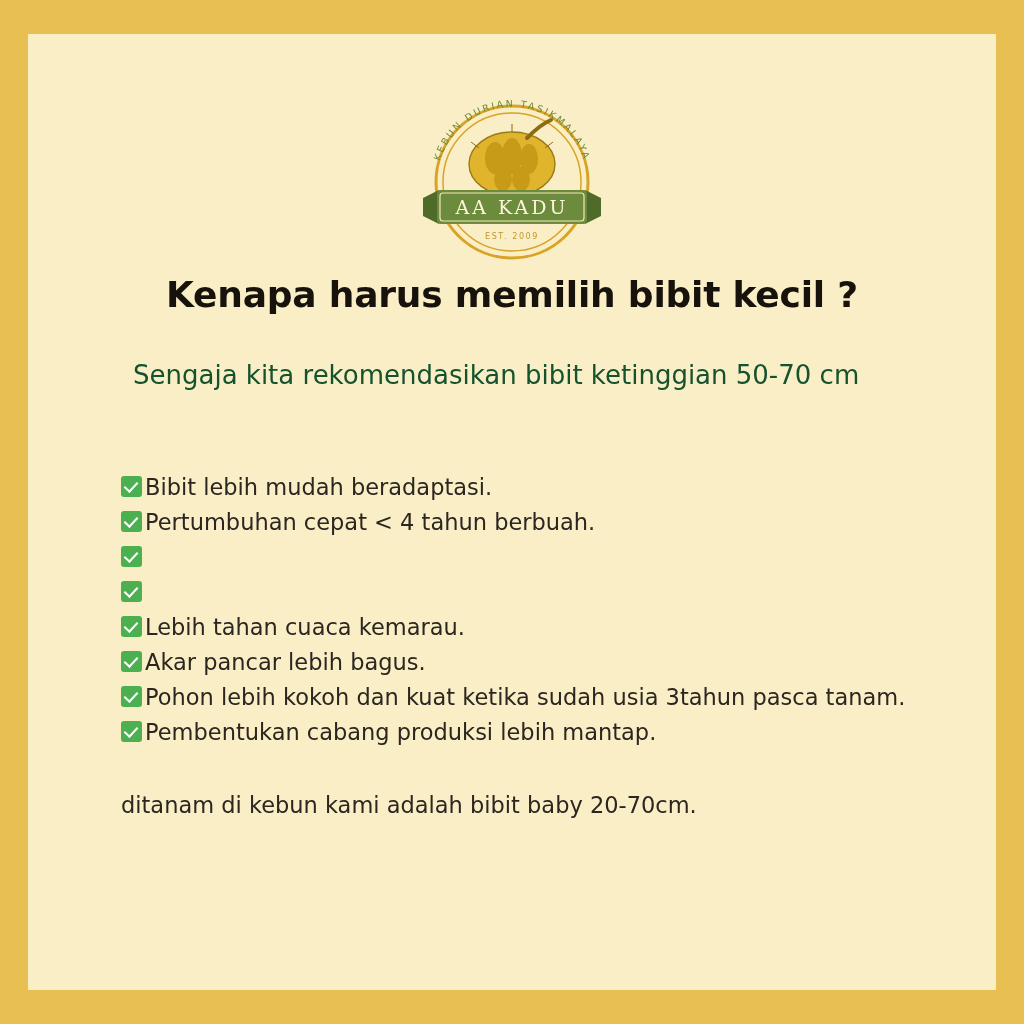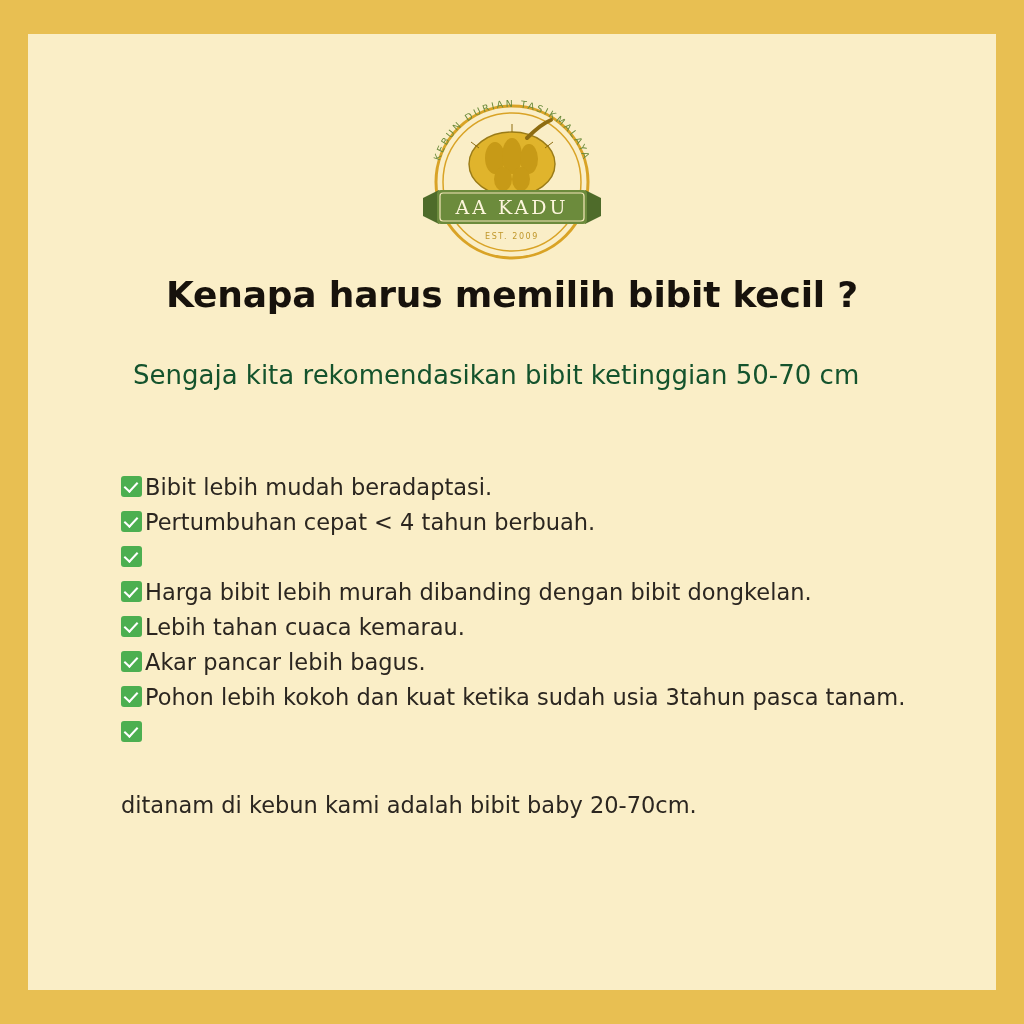--- a/index.html
+++ b/index.html
@@ -166,36 +166,36 @@
     </li>
     <li>
       <span class="check"></span>
       <span>Pertumbuhan cepat &lt; 4 tahun berbuah.</span>
     </li>
     <li>
       <span class="check"></span>
     </li>
     <li>
       <span class="check"></span>
-      <span>Harga bibit lebih murah dibanding dengan bibit dongkelan.</span>
     </li>
     <li>
       <span class="check"></span>
       <span>Lebih tahan cuaca kemarau.</span>
     </li>
     <li>
       <span class="check"></span>
       <span>Akar pancar lebih bagus.</span>
     </li>
     <li>
       <span class="check"></span>
       <span>Pohon lebih kokoh dan kuat ketika sudah usia 3tahun pasca tanam.</span>
     </li>
     <li>
       <span class="check"></span>
+      <span>Pembentukan cabang produksi lebih mantap.</span>
     </li>
   </ul>
 
   <div class="footer-text">
     <div>ditanam di kebun kami adalah bibit baby 20-70cm.</div>
   </div>
 
 </div>
 
 </body></html>

